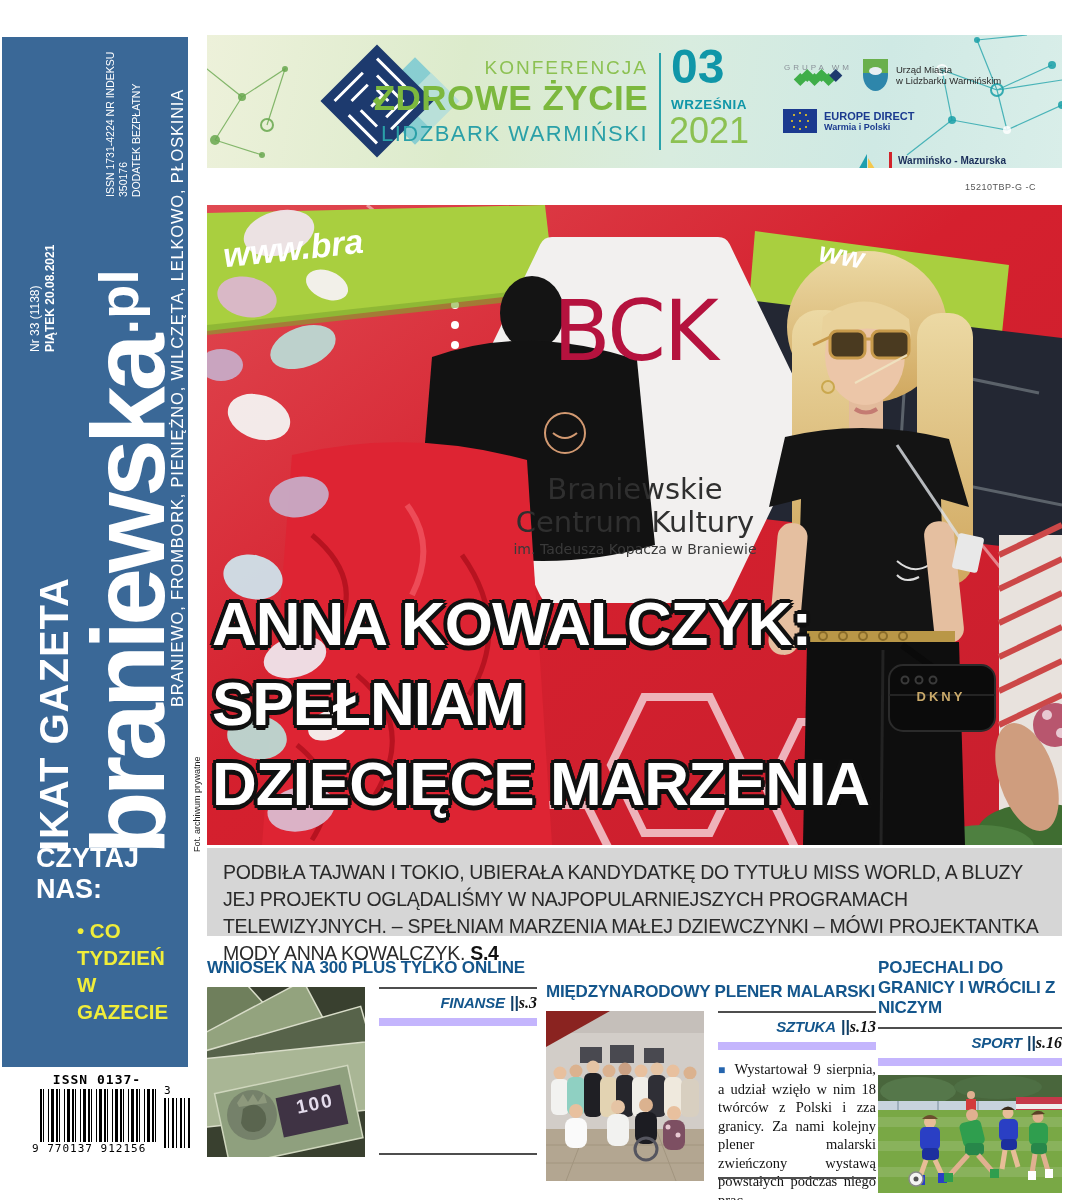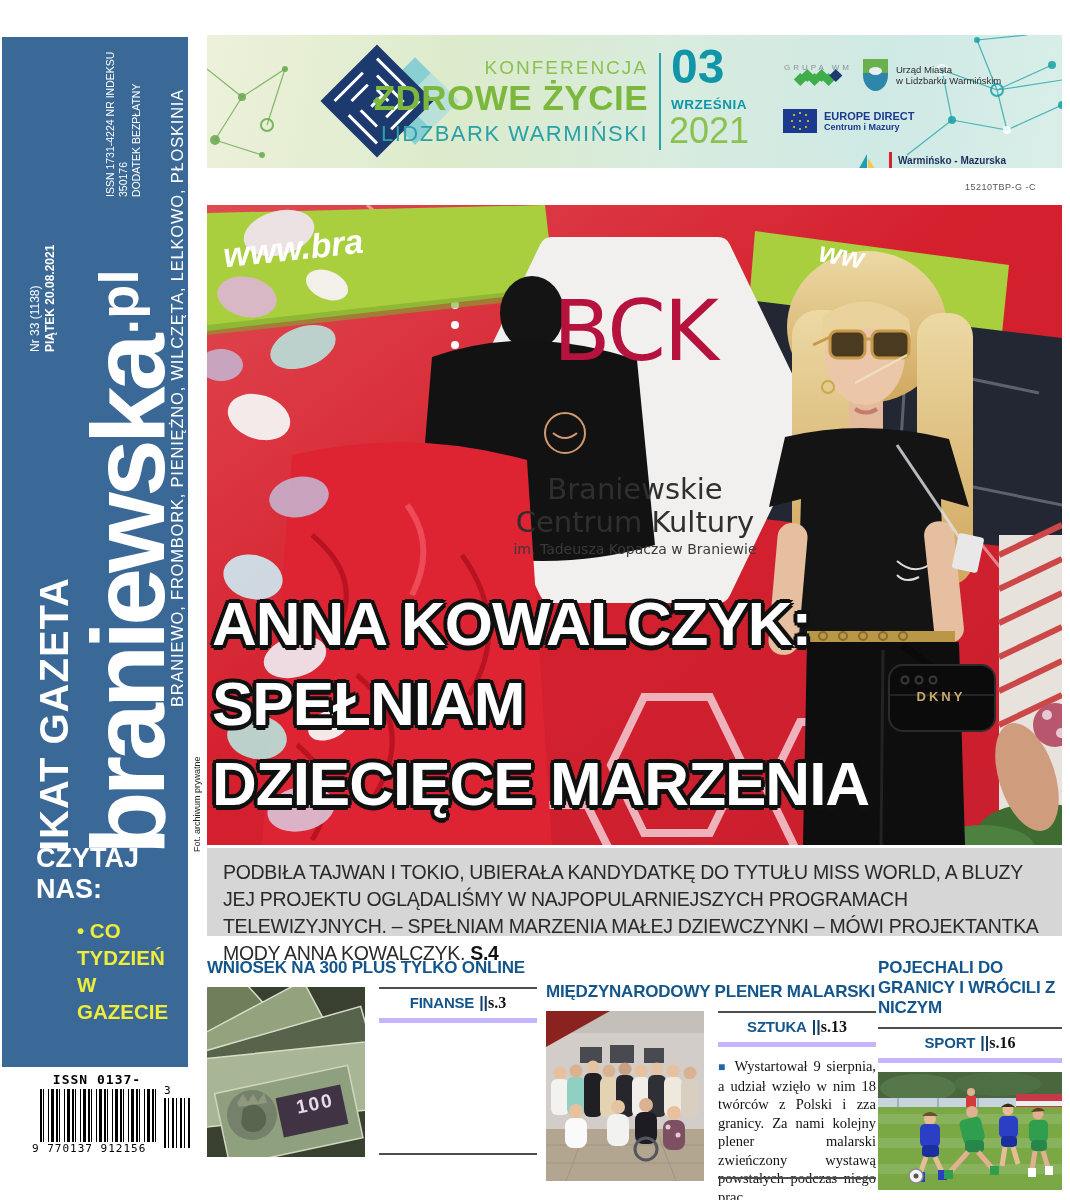--- a/index.html
+++ b/index.html
@@ -102,22 +102,22 @@
   
   .teaser{position:absolute;top:958px;}
   .t1{left:207px;width:330px;}
   .t2{left:546px;width:330px;margin-top:24px;}
   .t3{left:878px;width:184px;}
   .teaser-title{font-size:17px;font-weight:bold;color:#14568c;line-height:20px;letter-spacing:-.2px;margin-bottom:9px;}
   .media-row{display:flex;gap:14px;}
   .t-photo{width:158px;height:170px;overflow:hidden;position:relative;flex:none;}
   .t-photo3{width:184px;height:118px;overflow:hidden;position:relative;margin-top:9px;}
   .t-col{width:158px;position:relative;height:170px;}
-  .cat-row{display:flex;justify-content:center;align-items:baseline;
-     border-top:2px solid #4d4d4d;border-bottom:5px solid #c4b5fd;padding:5px 0 6px;}
+  .cat-row{display:flex;justify-content:flex-end;align-items:baseline;
+     border-top:2px solid #4d4d4d;border-bottom:8px solid #c4b5fd;padding:5px 0 6px;font-style:italic;}
   .cat-label{font-size:15px;font-weight:bold;color:#14568c;letter-spacing:-.2px;}
   .cat-marks{font-weight:bold;color:#0f3e66;margin-left:5px;}
   .cat-page{font-family:"Liberation Serif",serif;font-size:16px;font-weight:bold;color:#111;}
   .t-body{margin-top:10px;font-family:"Liberation Serif",serif;font-size:14.5px;line-height:18.5px;
      text-align:justify;color:#121212;}
   .bullet{color:#2565ae;font-size:12px;margin-right:7px;}
   .t-col::after{content:"";position:absolute;left:0;right:0;bottom:2px;border-top:2px solid #4d4d4d;}
   .money-100{position:absolute;left:78px;top:106px;width:60px;text-align:center;color:#e4dcec;
      font-weight:bold;font-size:19px;transform:rotate(-12deg);letter-spacing:2px;}
 </style>
@@ -214,21 +214,21 @@
       <div class="gw-diamonds">
         <span>◆</span><span>◆</span><span>◆</span><span>◆</span><span>◆</span><span class="navy">◆</span>
       </div>
     </div>
     <div class="lg lg-ed">
       <div class="eu-flag">
           <div class="eu-stars"></div>
         </div>
       <div>
         <div class="ed-name">EUROPE DIRECT</div>
-        <div class="ed-sub">Centrum i Mazury</div>
+        <div class="ed-sub">Warmia i Polski</div>
       </div>
     </div>
     <div class="lg lg-city">
       <div class="shield"></div>
       <div class="city-lines">
         <div>Urząd Miasta</div>
         <div>w Lidzbarku Warmińskim</div>
       </div>
     </div>
     <div class="lg lg-wmrot">

